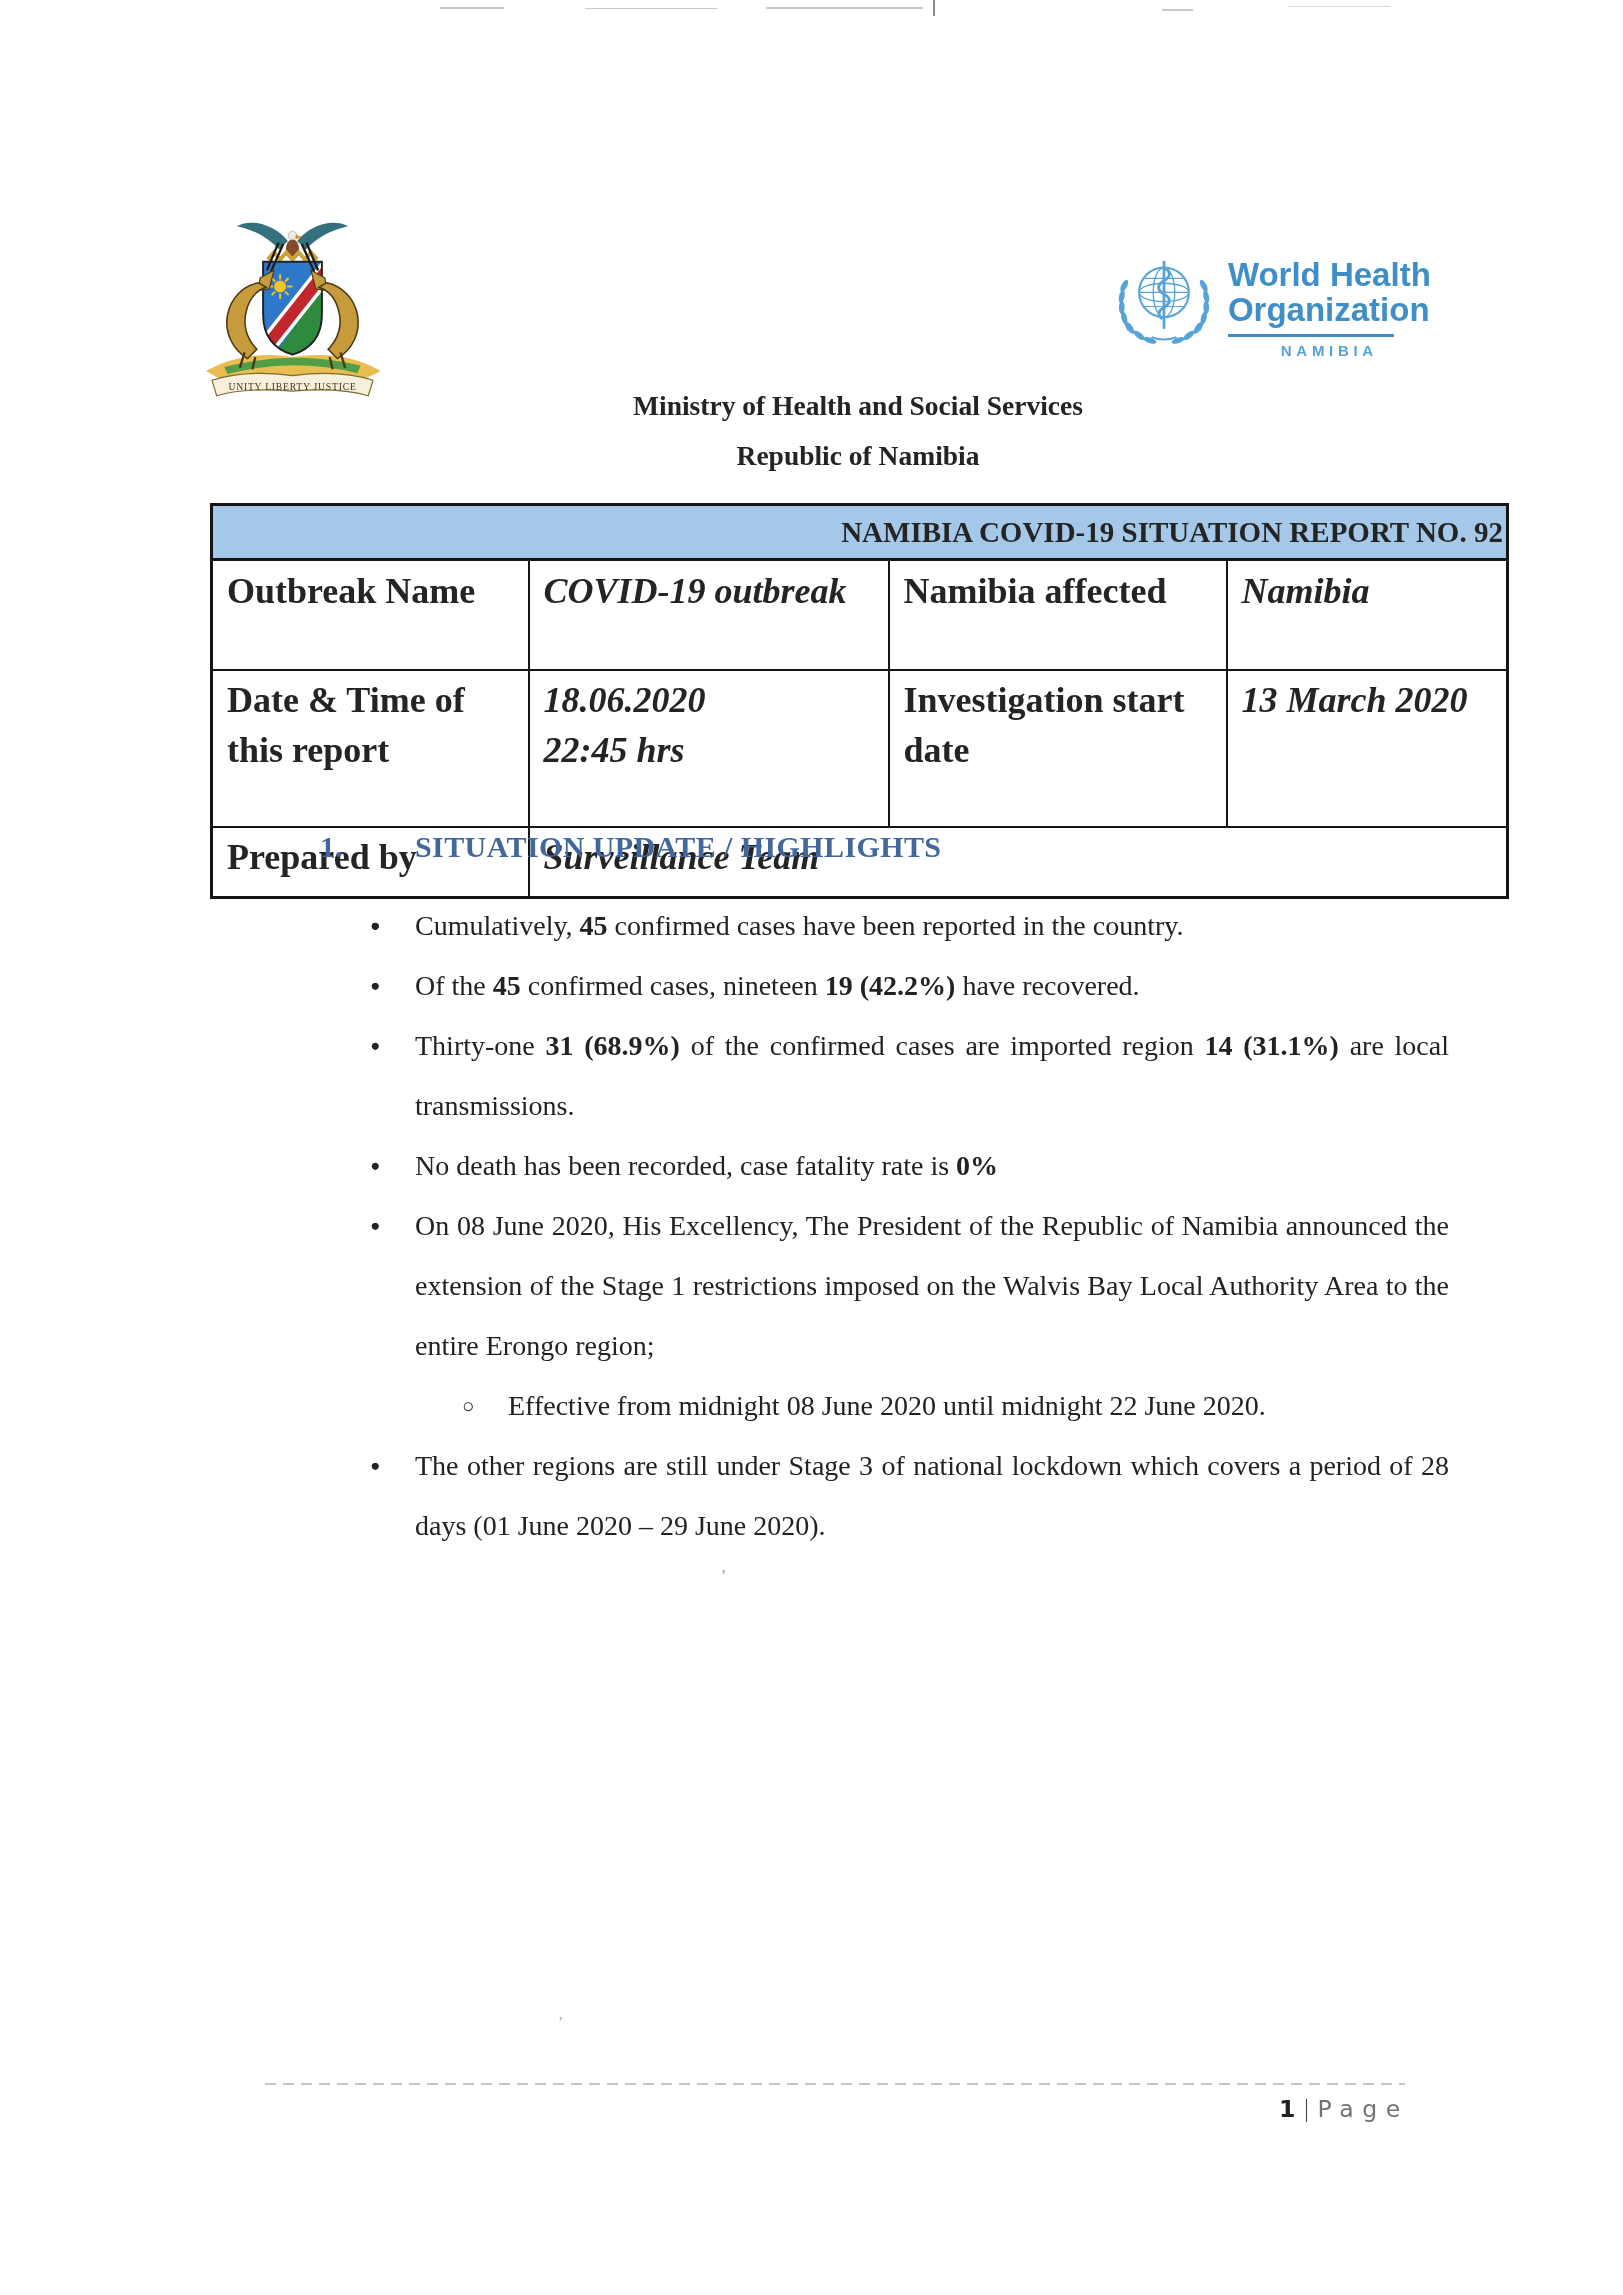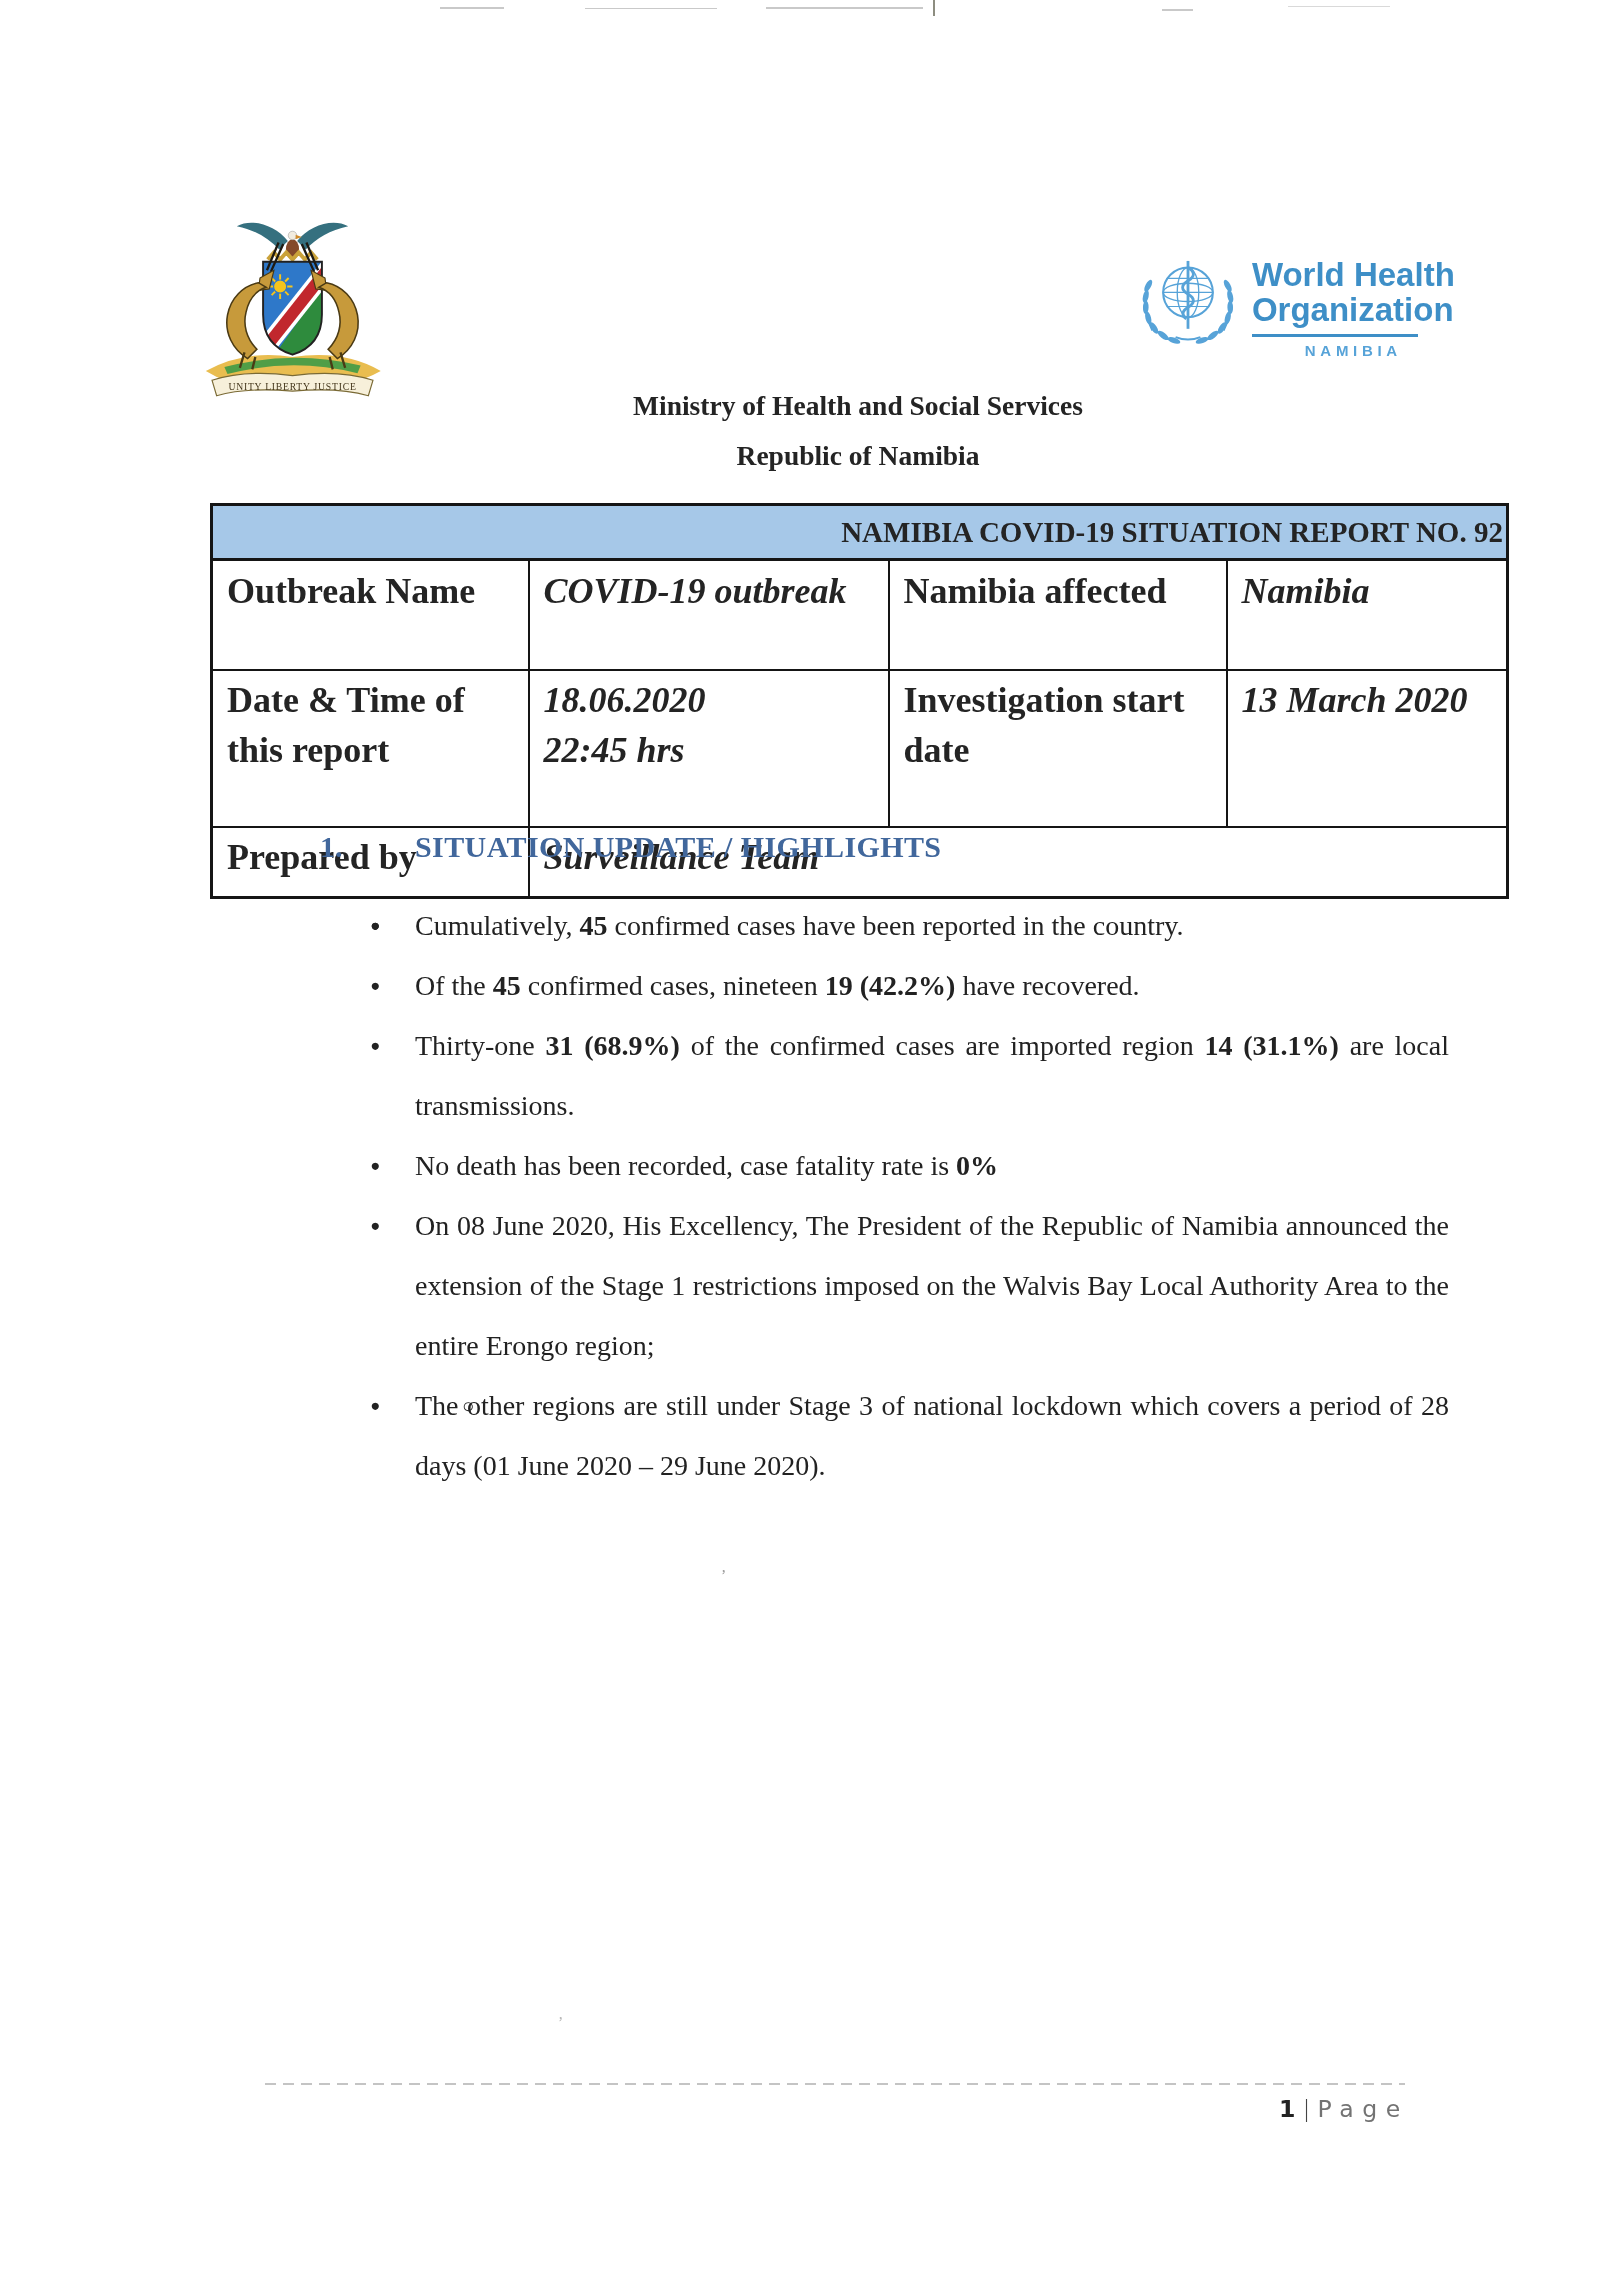--- a/index.html
+++ b/index.html
@@ -6,21 +6,21 @@
   .page{
     position:relative;width:1623px;height:2295px;background:#fff;overflow:hidden;
     font-family:"Liberation Serif","DejaVu Serif",serif;color:#222;
   }
   
   .art{position:absolute;background:#c9c9c9;height:1.6px;}
   .art-v{position:absolute;background:#8d8d80;width:2.4px;}
   .speck{position:absolute;color:#999;font-size:15.7px;}
   
   .coa{position:absolute;left:191px;top:196px;width:203px;height:209px;}
-  .who{position:absolute;left:1132px;top:251px;display:flex;align-items:flex-start;}
+  .who{position:absolute;left:1108px;top:251px;display:flex;align-items:flex-start;}
   .who-emblem{width:112px;height:101px;}
   .who-text{margin-left:7.9px;margin-top:6.3px;font-family:"Liberation Sans","DejaVu Sans",sans-serif;}
   .who-t1{font-weight:bold;font-size:33px;line-height:35px;color:#3e8fc7;}
   .who-rule{height:3.1px;background:#3e8fc7;margin-top:6.3px;width:166px;}
   .who-c{font-weight:bold;font-size:15px;letter-spacing:4.7px;color:#57a3d8;text-align:center;margin-top:5.5px;}
   
   .t1,.t2{position:absolute;left:210px;width:1296px;text-align:center;font-weight:bold;font-size:27.5px;color:#242424;}
   .t1{top:390px;} .t2{top:440px;}
   
   table.rpt{position:absolute;left:210px;top:503px;width:1296px;border-collapse:collapse;table-layout:fixed;
@@ -199,21 +199,21 @@
   <span class="sec-num">1.</span>
   <span class="sec-title">SITUATION UPDATE / HIGHLIGHTS</span>
 
   <ul class="bullets">
       <li class="b l1"><span class="mk">●</span></li>
       <li class="b l1"><span class="mk">●</span><span>Cumulatively, </span><b>45</b><span> confirmed cases have been reported in the country.</span></li>
       <li class="b l1"><span class="mk">●</span><span>Of the </span><b>45</b><span> confirmed cases, nineteen </span><b>19 (42.2%)</b><span> have recovered.</span></li>
       <li class="b l1 j"><span class="mk">●</span><span>Thirty-one </span><b>31 (68.9%)</b><span> of the confirmed cases are imported region </span><b>14 (31.1%)</b><span> are local transmissions.</span></li>
       <li class="b l1"><span class="mk">●</span><span>No death has been recorded, case fatality rate is </span><b>0%</b></li>
       <li class="b l1 j"><span class="mk">●</span><span>On 08 June 2020, His Excellency, The President of the Republic of Namibia announced the extension of the Stage 1 restrictions imposed on the Walvis Bay Local Authority Area to the entire Erongo region;</span></li>
-      <li class="b l2"><span class="mk">○</span></li>
+      <li class="b l2"><span class="mk">○</span><span>Effective from midnight 08 June 2020 until midnight 22 June 2020.</span></li>
       <li class="b l1 j"><span class="mk">●</span><span>The other regions are still under Stage 3 of national lockdown which covers a period of 28 days (01 June 2020 – 29 June 2020).</span></li>
     </ul>
 
   <div class="foot-rule"></div>
   <div class="pagenum">
     <span class="pg-num">1</span><span class="pg-bar">|</span><span class="pg-word">Page</span>
   </div>
 
 </div>
 

